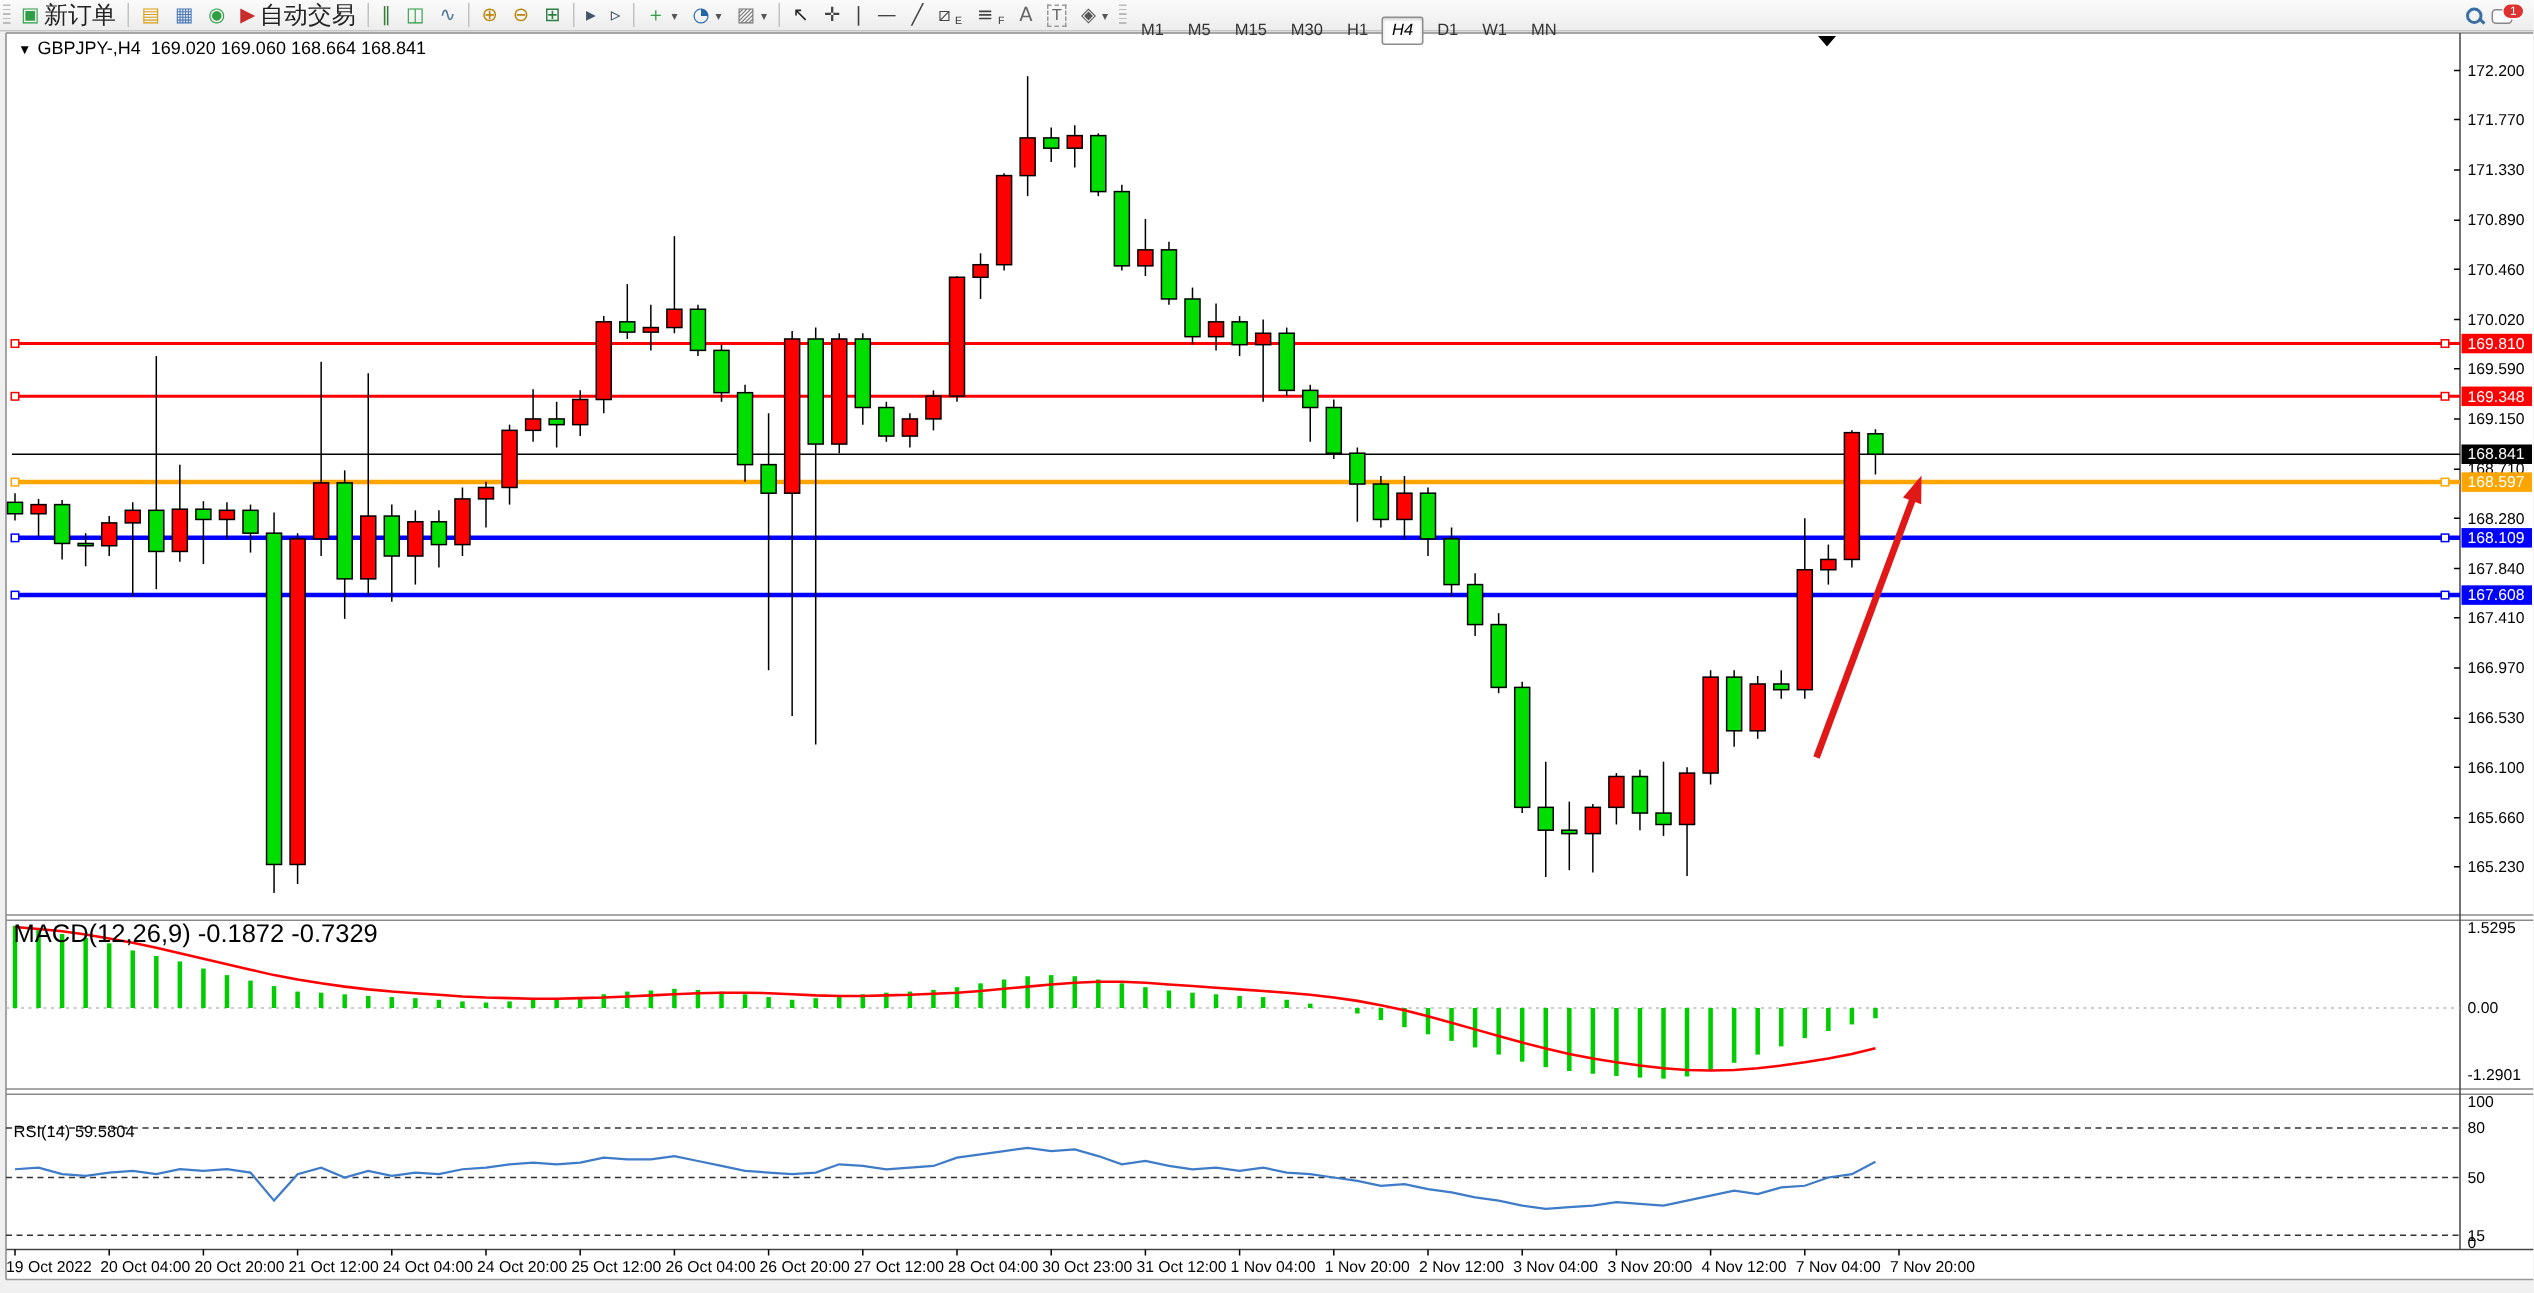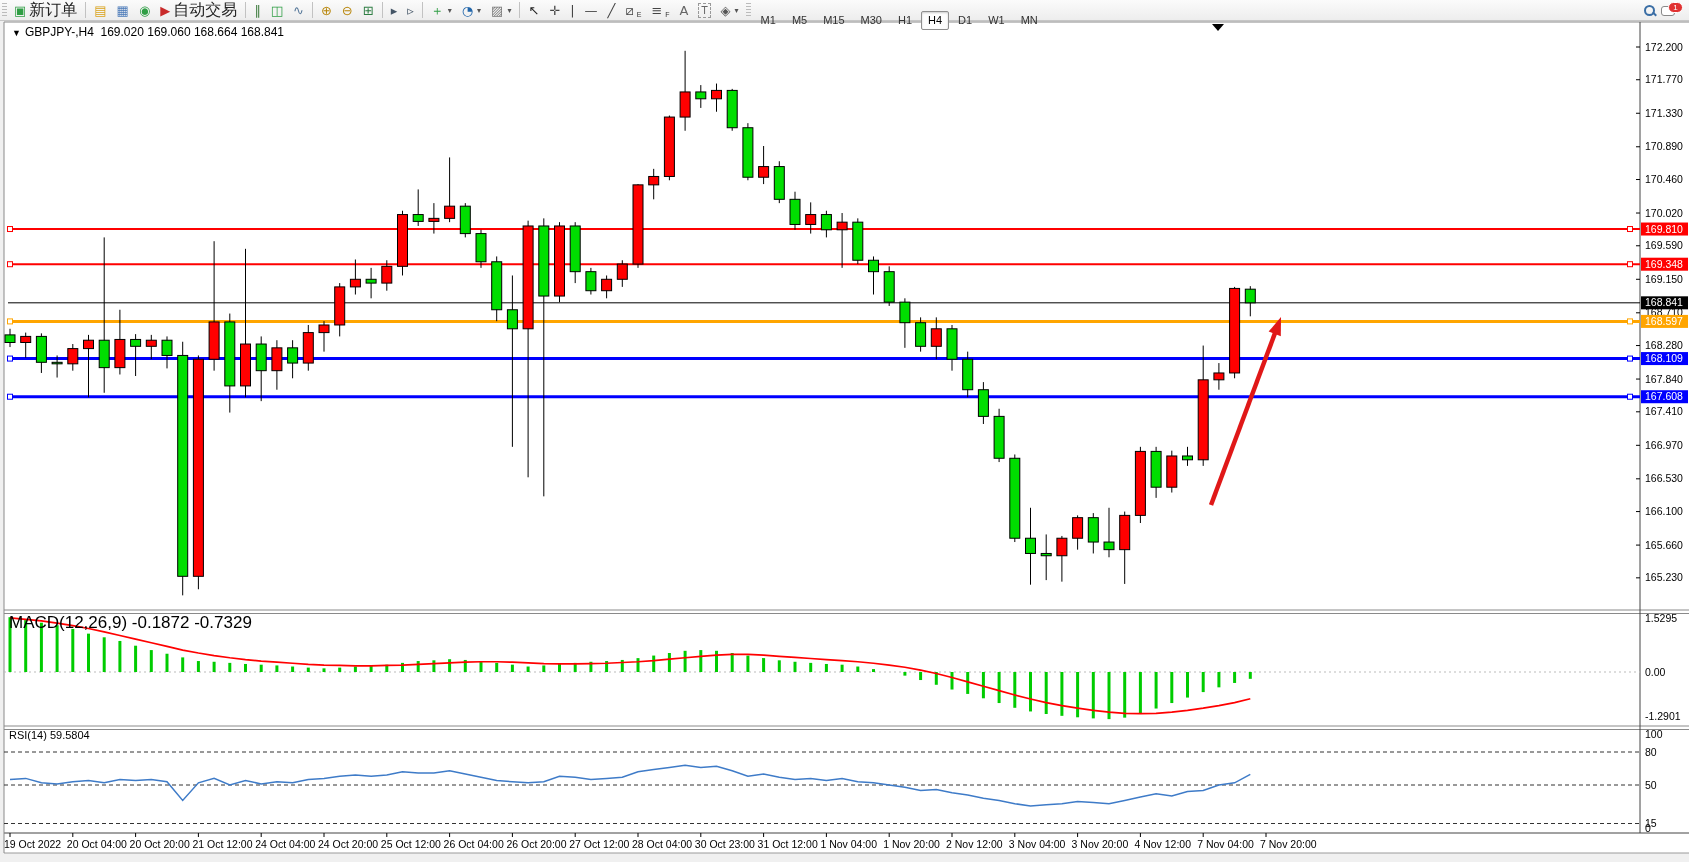--- a/index.html
+++ b/index.html
@@ -10,34 +10,34 @@
     display:flex;align-items:center;font-size:12px;color:#222;white-space:nowrap;z-index:5;}
   .tb-grip{width:5px;height:14px;margin:0 2px;
     background:repeating-linear-gradient(#bbb 0 1px,transparent 1px 3px);}
   .tb-sep{width:1px;height:16px;background:#c2c2c2;margin:0 3px;}
   .tb-btn{display:inline-flex;align-items:center;gap:3px;padding:1px 4px;height:16px;
     border:1px solid transparent;border-radius:2px;cursor:default;}
   .tb-ico{font-size:13px;line-height:13px;font-family:"DejaVu Sans",sans-serif;}
   .tb-dd{font-size:8px;color:#555;margin-left:1px;}
   .tf-btn{padding:1px 6px;height:15px;line-height:15px;font-size:11px;color:#333;
     border:1px solid transparent;border-radius:2px;margin:0 1px;}
-  .tf-btn.active{background:#fdfdfd;border:1px solid #8e8e8e;box-shadow:inset 0 1px 2px #ccc;color:#000;}
+  .tf-btn.active{background:#fdfdfd;border:1px solid #8e8e8e;box-shadow:inset 0 1px 2px #ccc;color:#000;font-style:italic;}
   .cn-label{font-size:16px;}
   .search-ico{position:relative;width:11px;height:11px;display:inline-block;margin:0 6px;}
   .search-ico i{position:absolute;left:0;top:0;width:7px;height:7px;border:2px solid #3a6ea5;border-radius:50%;}
   .search-ico b{position:absolute;left:8px;top:8px;width:5px;height:2px;background:#3a6ea5;transform:rotate(45deg);}
   .bubble-ico{position:relative;width:14px;height:11px;display:inline-block;margin-right:14px;}
   .bubble-ico i{position:absolute;left:0;top:1px;width:12px;height:8px;border:1px solid #888;border-radius:3px;background:#fff;}
   .badge{position:absolute;left:7px;top:-3px;min-width:9px;height:9px;border-radius:6px;background:#e03131;
     color:#fff;font-size:8px;line-height:9px;text-align:center;padding:0 2px;border:1px solid #fff;}
   
   #chart-title{position:absolute;left:12px;top:25px;font-size:12px;color:#000;z-index:4;}
   #chart-title .arr{font-size:9px;margin-right:4px;}
   #macd-label{position:absolute;left:9px;top:613px;font-size:17px;color:#000;z-index:4;}
-  #rsi-label{position:absolute;left:9px;top:729px;font-size:11px;color:#000;z-index:4;}
+  #rsi-label{position:absolute;left:9px;top:749px;font-size:11px;color:#000;z-index:4;}
   #chart-svg{position:absolute;left:0;top:0;z-index:1;}
 </style>
 </head>
 <body>
 
 <div id="toolbar">
 
   <span id="tb-groups" style="display:inline-flex;align-items:center;">
       <span class="tb-grip"></span>
       <span class="tb-btn">

